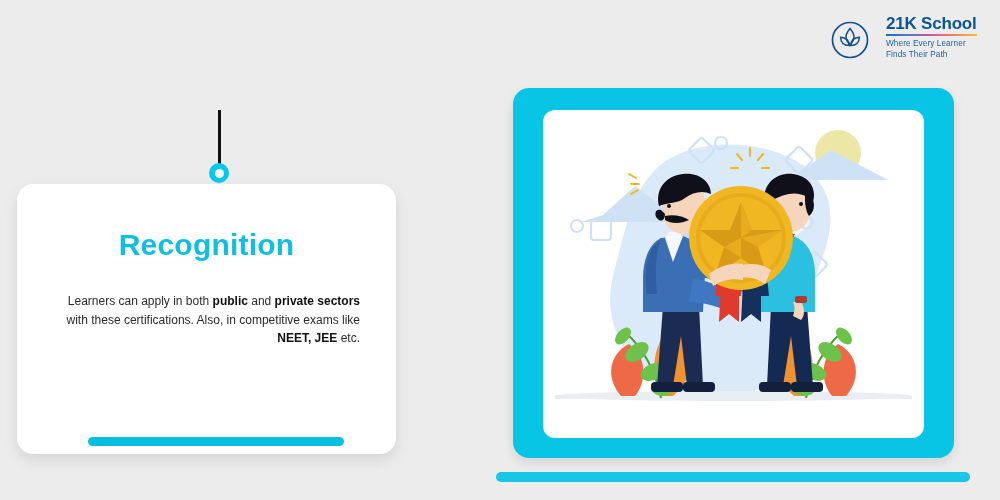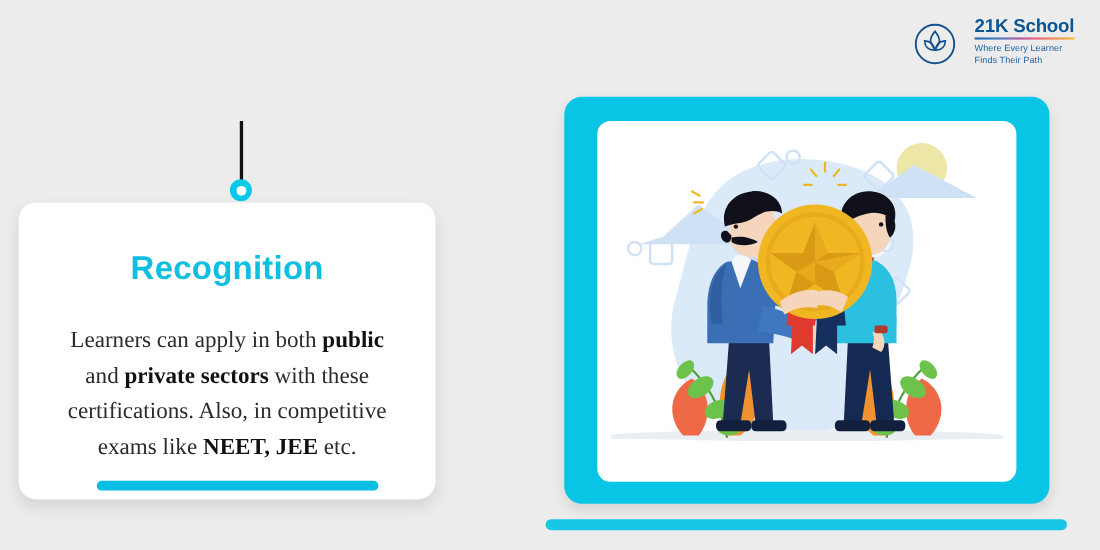--- a/index.html
+++ b/index.html
@@ -36,22 +36,22 @@
   .connector-line{position:absolute;left:217.5px;top:110px;width:3px;height:58px;background:#111111;}
   .connector-dot{position:absolute;left:209px;top:163px;width:20px;height:20px;border-radius:50%;
     background:#05c9ec;display:flex;align-items:center;justify-content:center;}
   .connector-dot::after{content:"";width:9px;height:9px;border-radius:50%;background:#ffffff;}
 
   
   .card{position:absolute;left:17px;top:172px;width:379px;height:270px;background:#ffffff;
     border-radius:16px;box-shadow:0 6px 14px rgba(0,0,0,.10);margin-top:12px;}
   .card-title{position:absolute;left:0;right:0;top:44px;text-align:center;color:#0fbfe2;
     font-size:30px;font-weight:bold;letter-spacing:.2px;}
-  .card-body{position:absolute;left:36px;right:36px;top:108px;text-align:center;color:#2b2b2b;
-    font-size:21px;line-height:1.55;font-family:Liberation Serif, serif;}
+  .card-body{position:absolute;left:36px;right:36px;top:108px;text-align:right;color:#2b2b2b;
+    font-size:12px;line-height:1.55;}
   .card-body b{font-weight:bold;color:#111;}
   .card-bar{position:absolute;left:88px;top:437px;width:256px;height:9px;border-radius:5px;background:#08bfe2;}
 
   
   .frame{position:absolute;left:513px;top:88px;width:441px;height:370px;background:#08c5e6;border-radius:16px;
     box-shadow:0 5px 12px rgba(0,0,0,.10);}
   .screen{position:absolute;left:543px;top:110px;width:381px;height:328px;background:#ffffff;border-radius:12px;overflow:hidden;}
   .base-bar{position:absolute;left:496px;top:472px;width:474px;height:10px;border-radius:5px;background:#19c6e6;}
   .screen svg{display:block;width:381px;height:328px;}
 </style>

